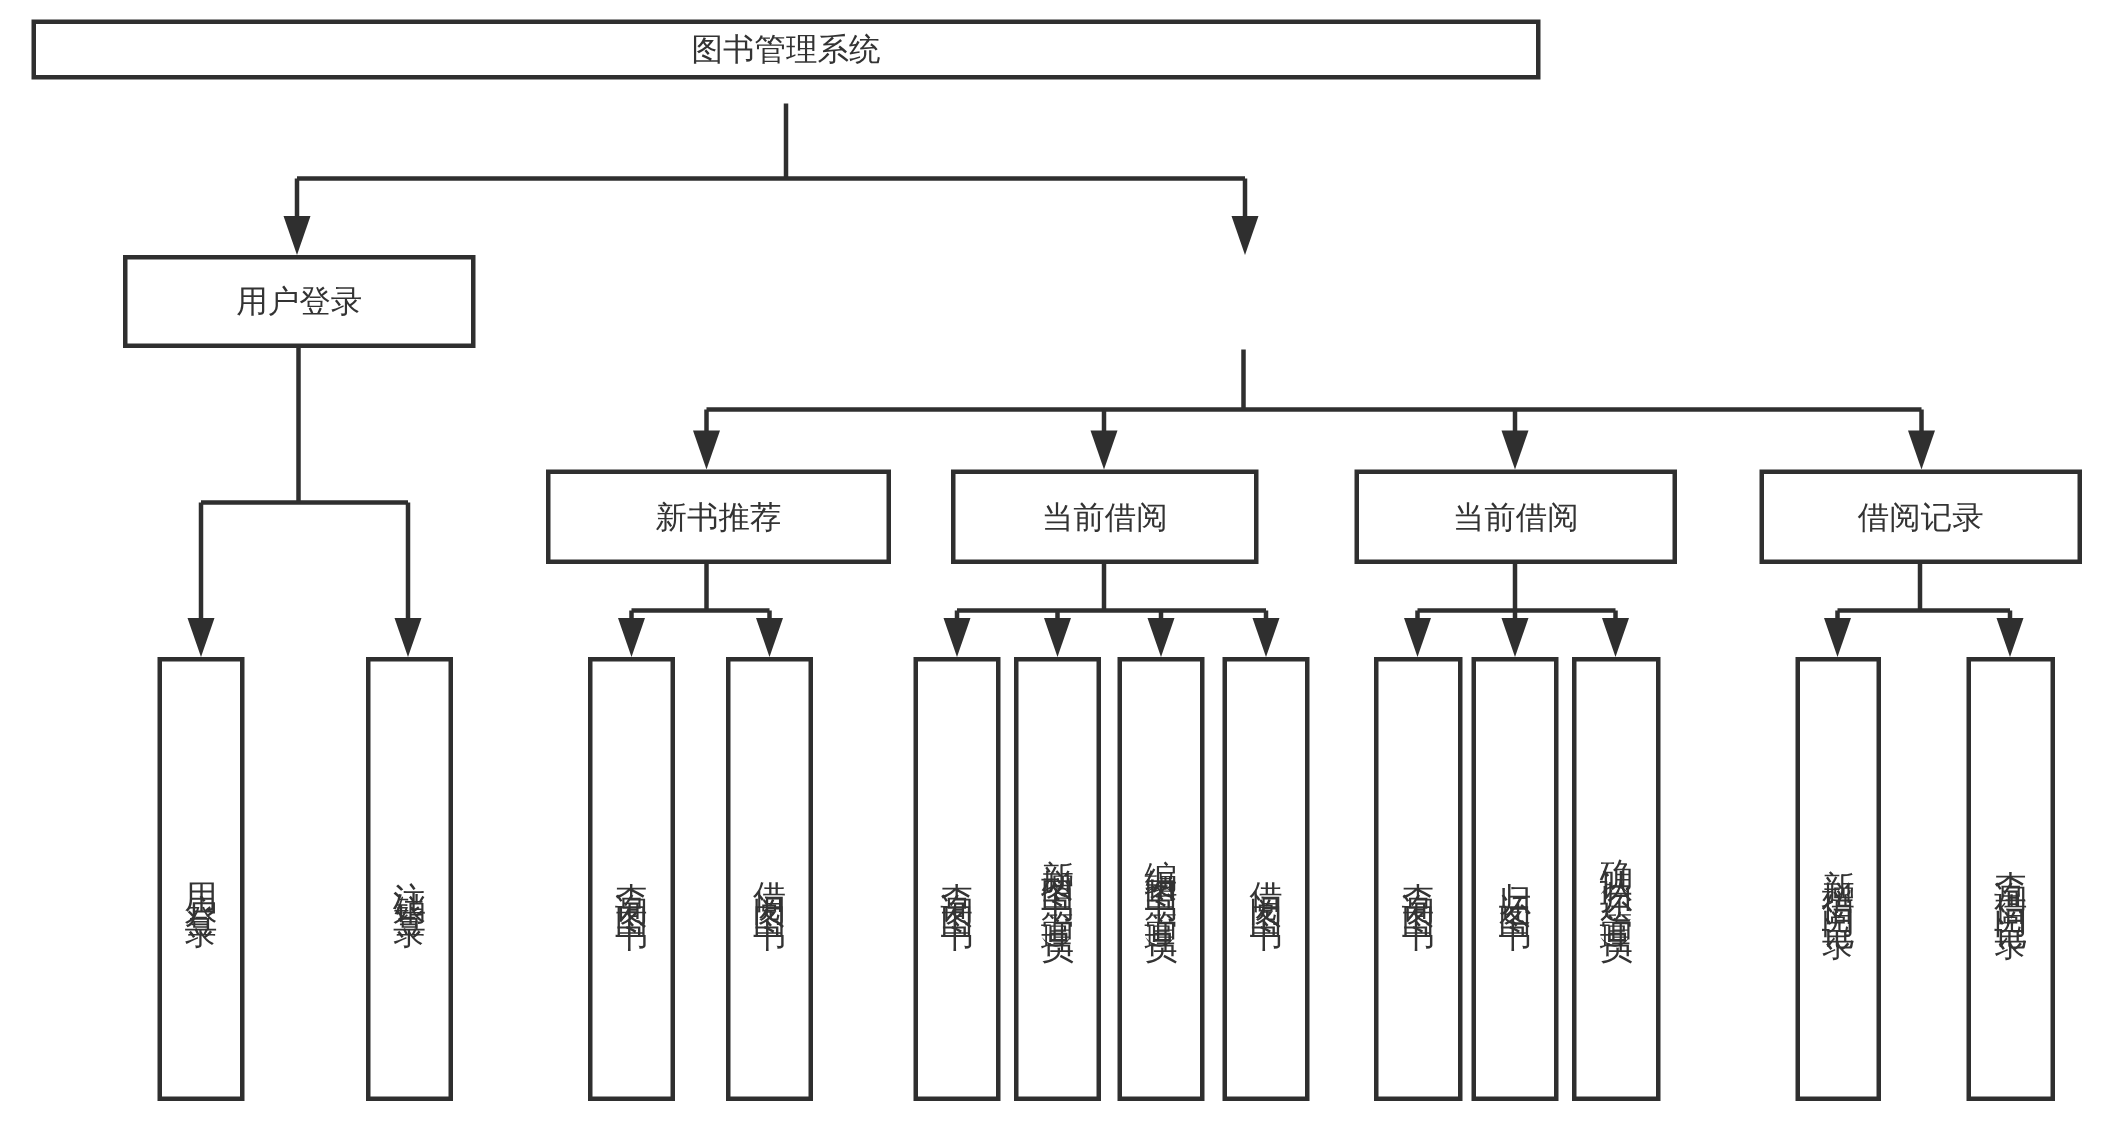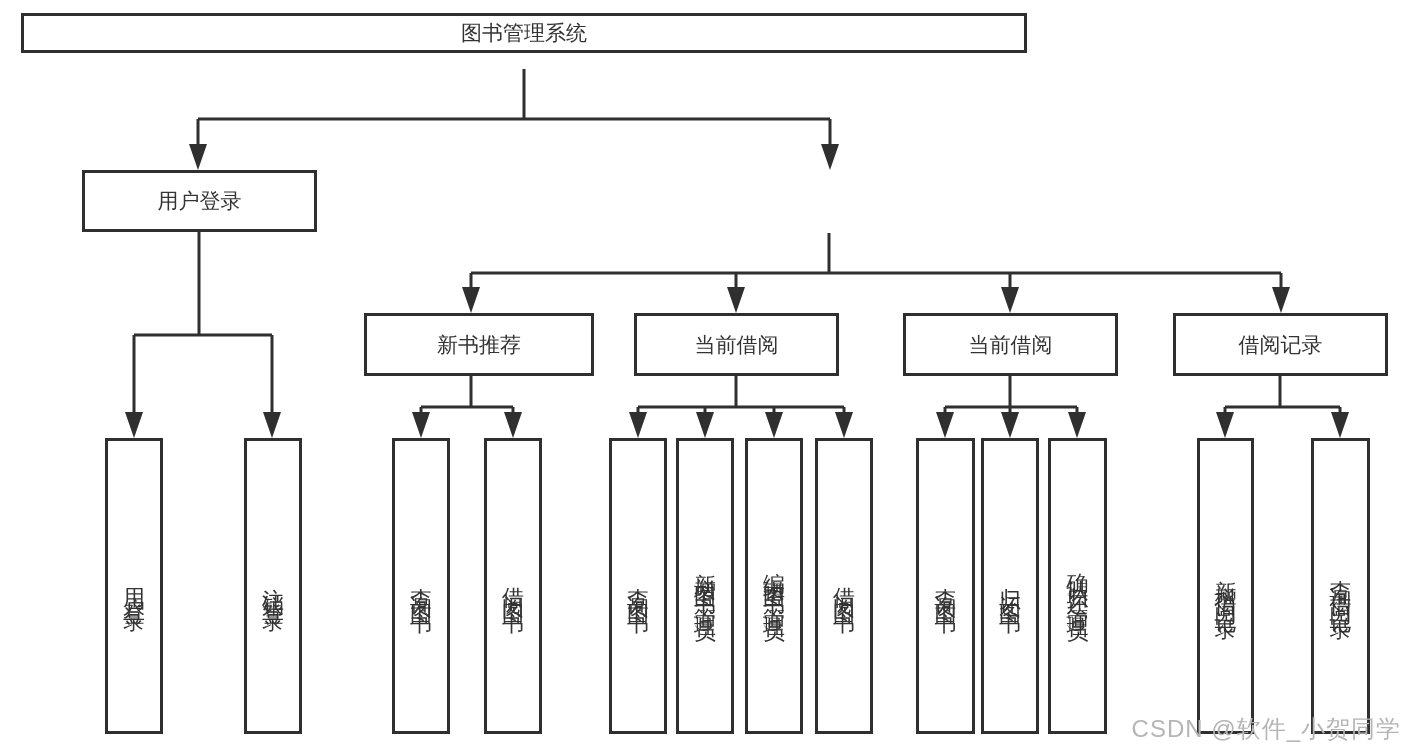--- a/index.html
+++ b/index.html
@@ -152,15 +152,14 @@
     <span>确认归还（管理员）</span>
   </div>
 
   <div class="node vnode" style="left:1197px;top:438px;width:57px;height:296px">
     <span>新增借阅记录</span>
   </div>
   <div class="node vnode" style="left:1311px;top:438px;width:59px;height:296px">
     <span>查询借阅记录</span>
   </div>
 
-  <div class="watermark">CSDN @软件_小贺同学</div>
 
 </div>
 
 </body></html>

